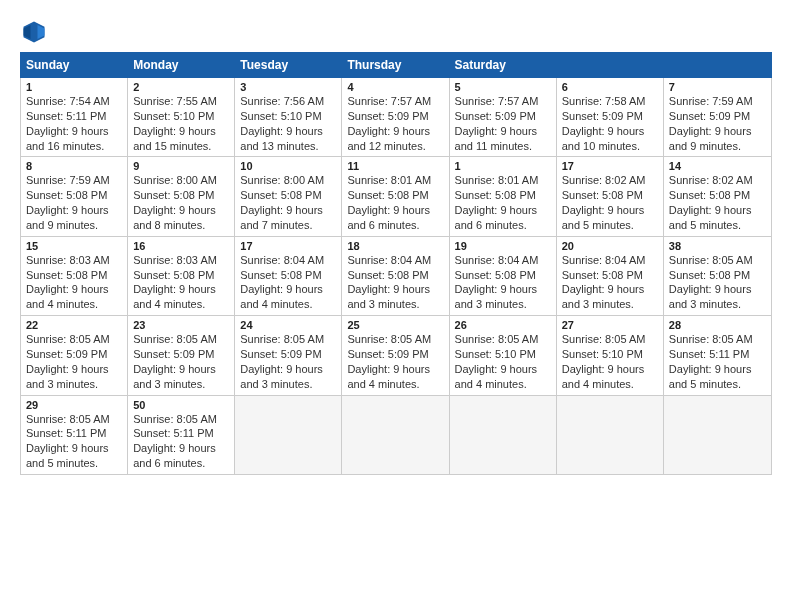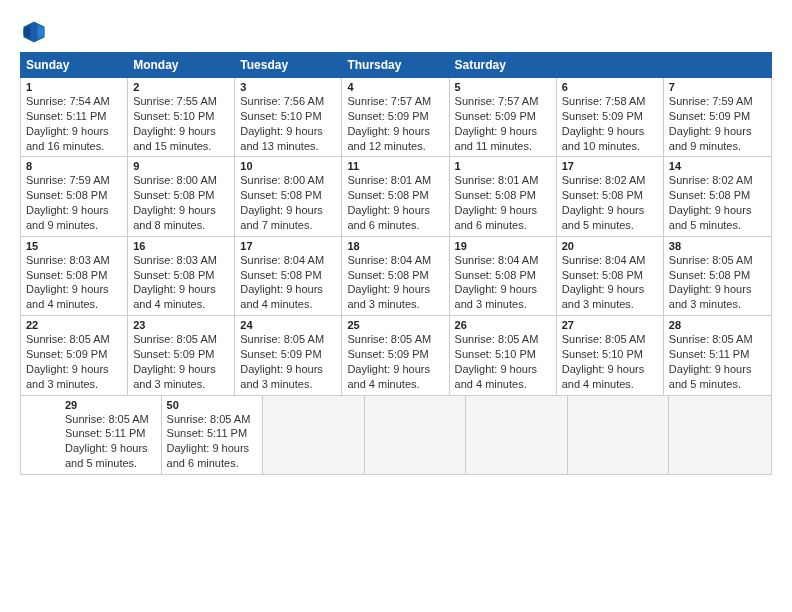--- a/index.html
+++ b/index.html
@@ -78,21 +78,20 @@
       text-align: left;
     }
     .cal-row {
       display: grid;
       grid-template-columns: repeat(7, 1fr);
       flex: 1;
       border-bottom: 1px solid #ccc;
     }
     .cal-row:last-child {
       border-bottom: none;
-      margin-left: 39px;
     }
     .cal-cell {
       border-right: 1px solid #ccc;
       padding: 3px 5px;
       font-size: 8.5px;
       color: #333;
       background: #fff;
       vertical-align: top;
       min-height: 0;
     }

